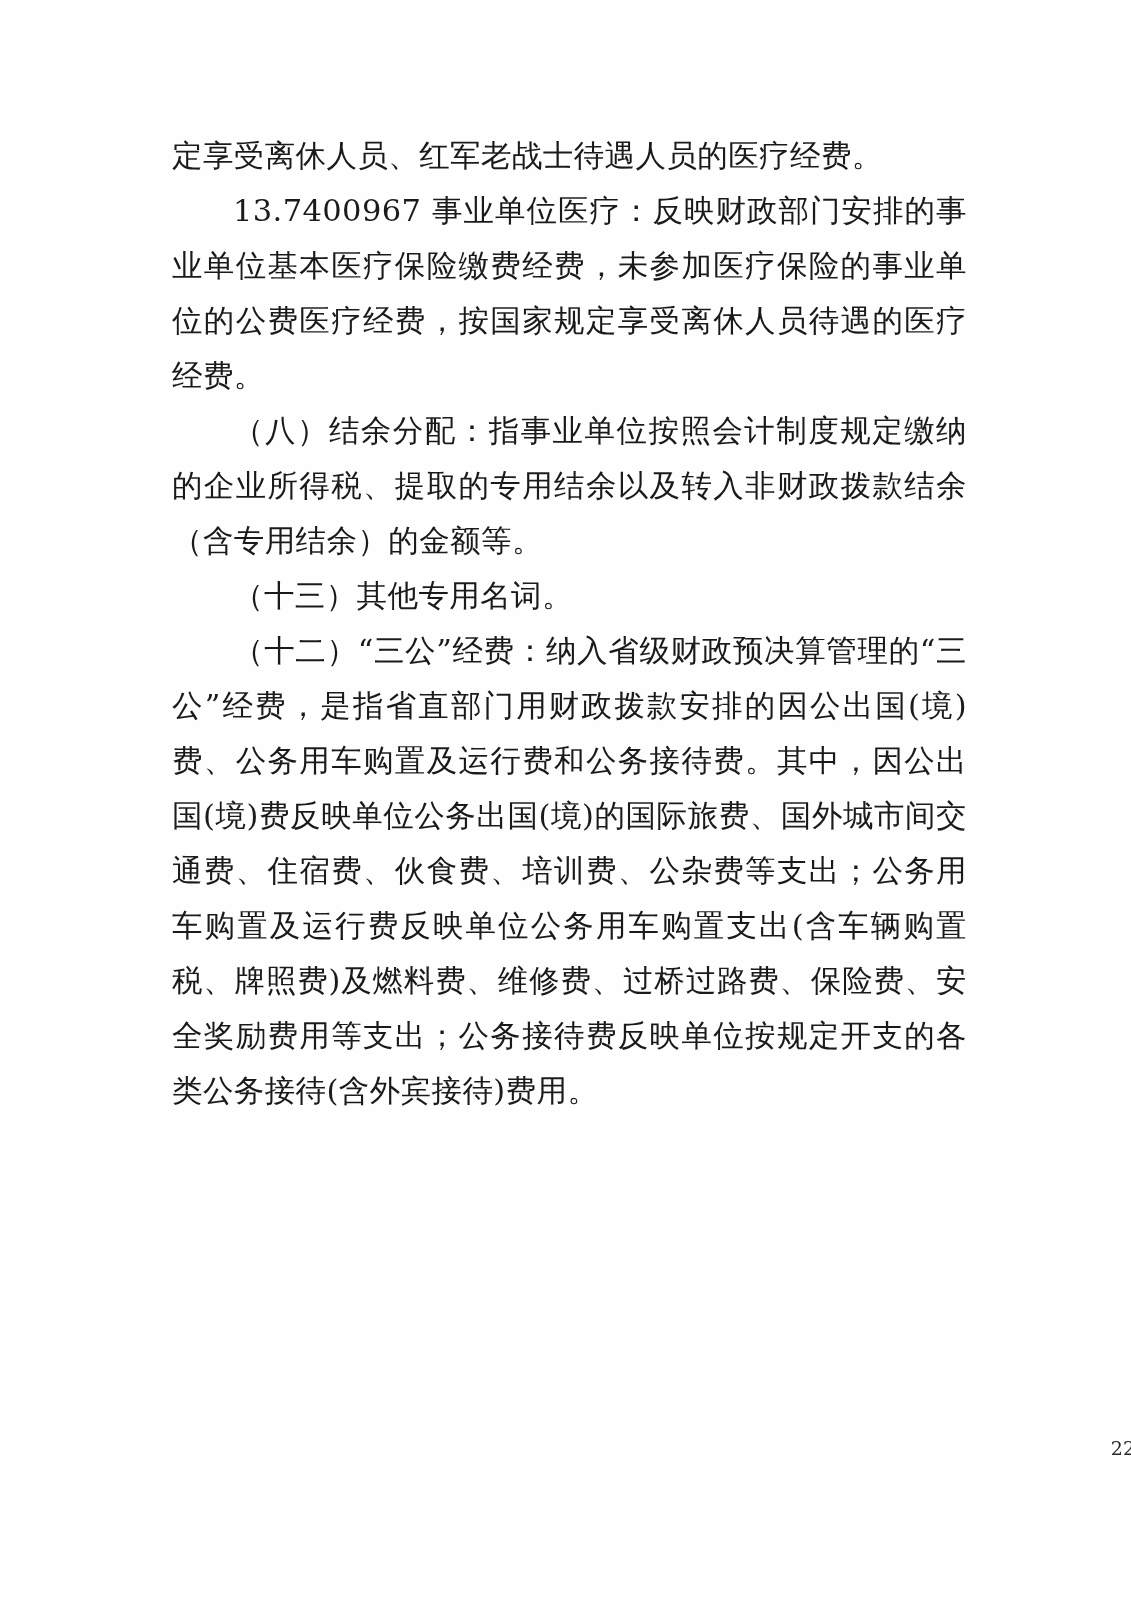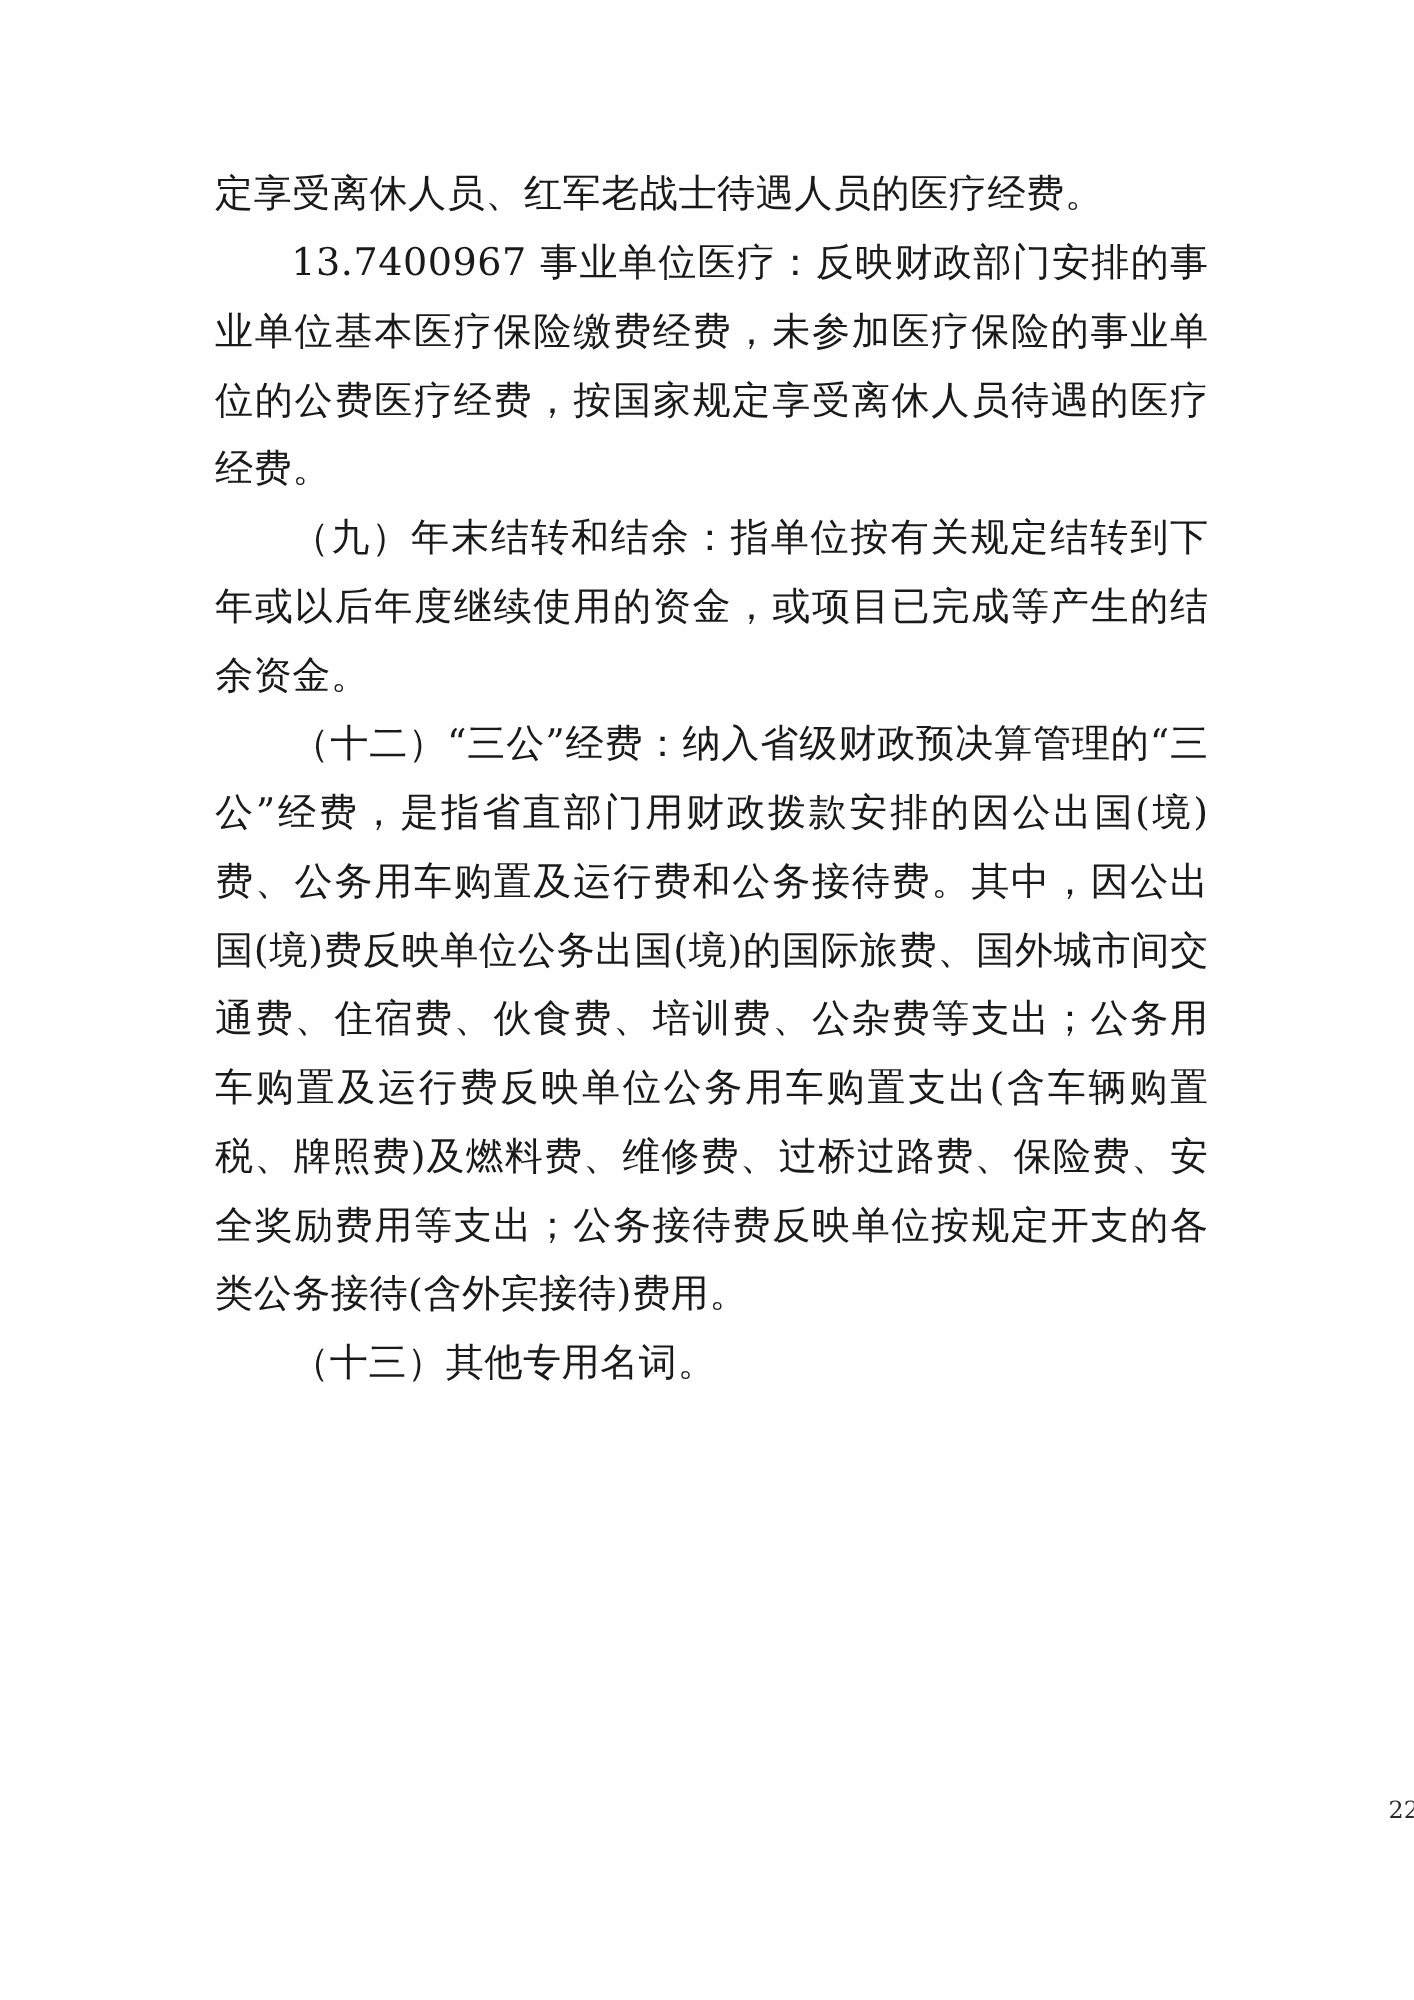--- a/index.html
+++ b/index.html
@@ -53,18 +53,18 @@
     color: #2a2a2a;
   }
 </style>
 </head>
 <body>
 
 <div class="page">
   <div class="content">
     <p class="para">定享受离休人员、红军老战士待遇人员的医疗经费。</p>
     <p class="para indent">13.7400967 事业单位医疗：反映财政部门安排的事业单位基本医疗保险缴费经费，未参加医疗保险的事业单位的公费医疗经费，按国家规定享受离休人员待遇的医疗经费。</p>
-    <p class="para indent">（九）年末结转和结余：指单位按有关规定结转到下年或以后年度继续使用的资金，或项目已完成等产生的结余资金。</p>
+    <p class="para indent">（八）结余分配：指事业单位按照会计制度规定缴纳的企业所得税、提取的专用结余以及转入非财政拨款结余（含专用结余）的金额等。</p>
+    <p class="para indent">（十三）其他专用名词。</p>
     <p class="para indent">（十二）“三公”经费：纳入省级财政预决算管理的“三公”经费，是指省直部门用财政拨款安排的因公出国(境)费、公务用车购置及运行费和公务接待费。其中，因公出国(境)费反映单位公务出国(境)的国际旅费、国外城市间交通费、住宿费、伙食费、培训费、公杂费等支出；公务用车购置及运行费反映单位公务用车购置支出(含车辆购置税、牌照费)及燃料费、维修费、过桥过路费、保险费、安全奖励费用等支出；公务接待费反映单位按规定开支的各类公务接待(含外宾接待)费用。</p>
-    <p class="para indent">（十三）其他专用名词。</p>
   </div>
   <div class="page-number">22</div>
 </div>
 
 </body></html>

